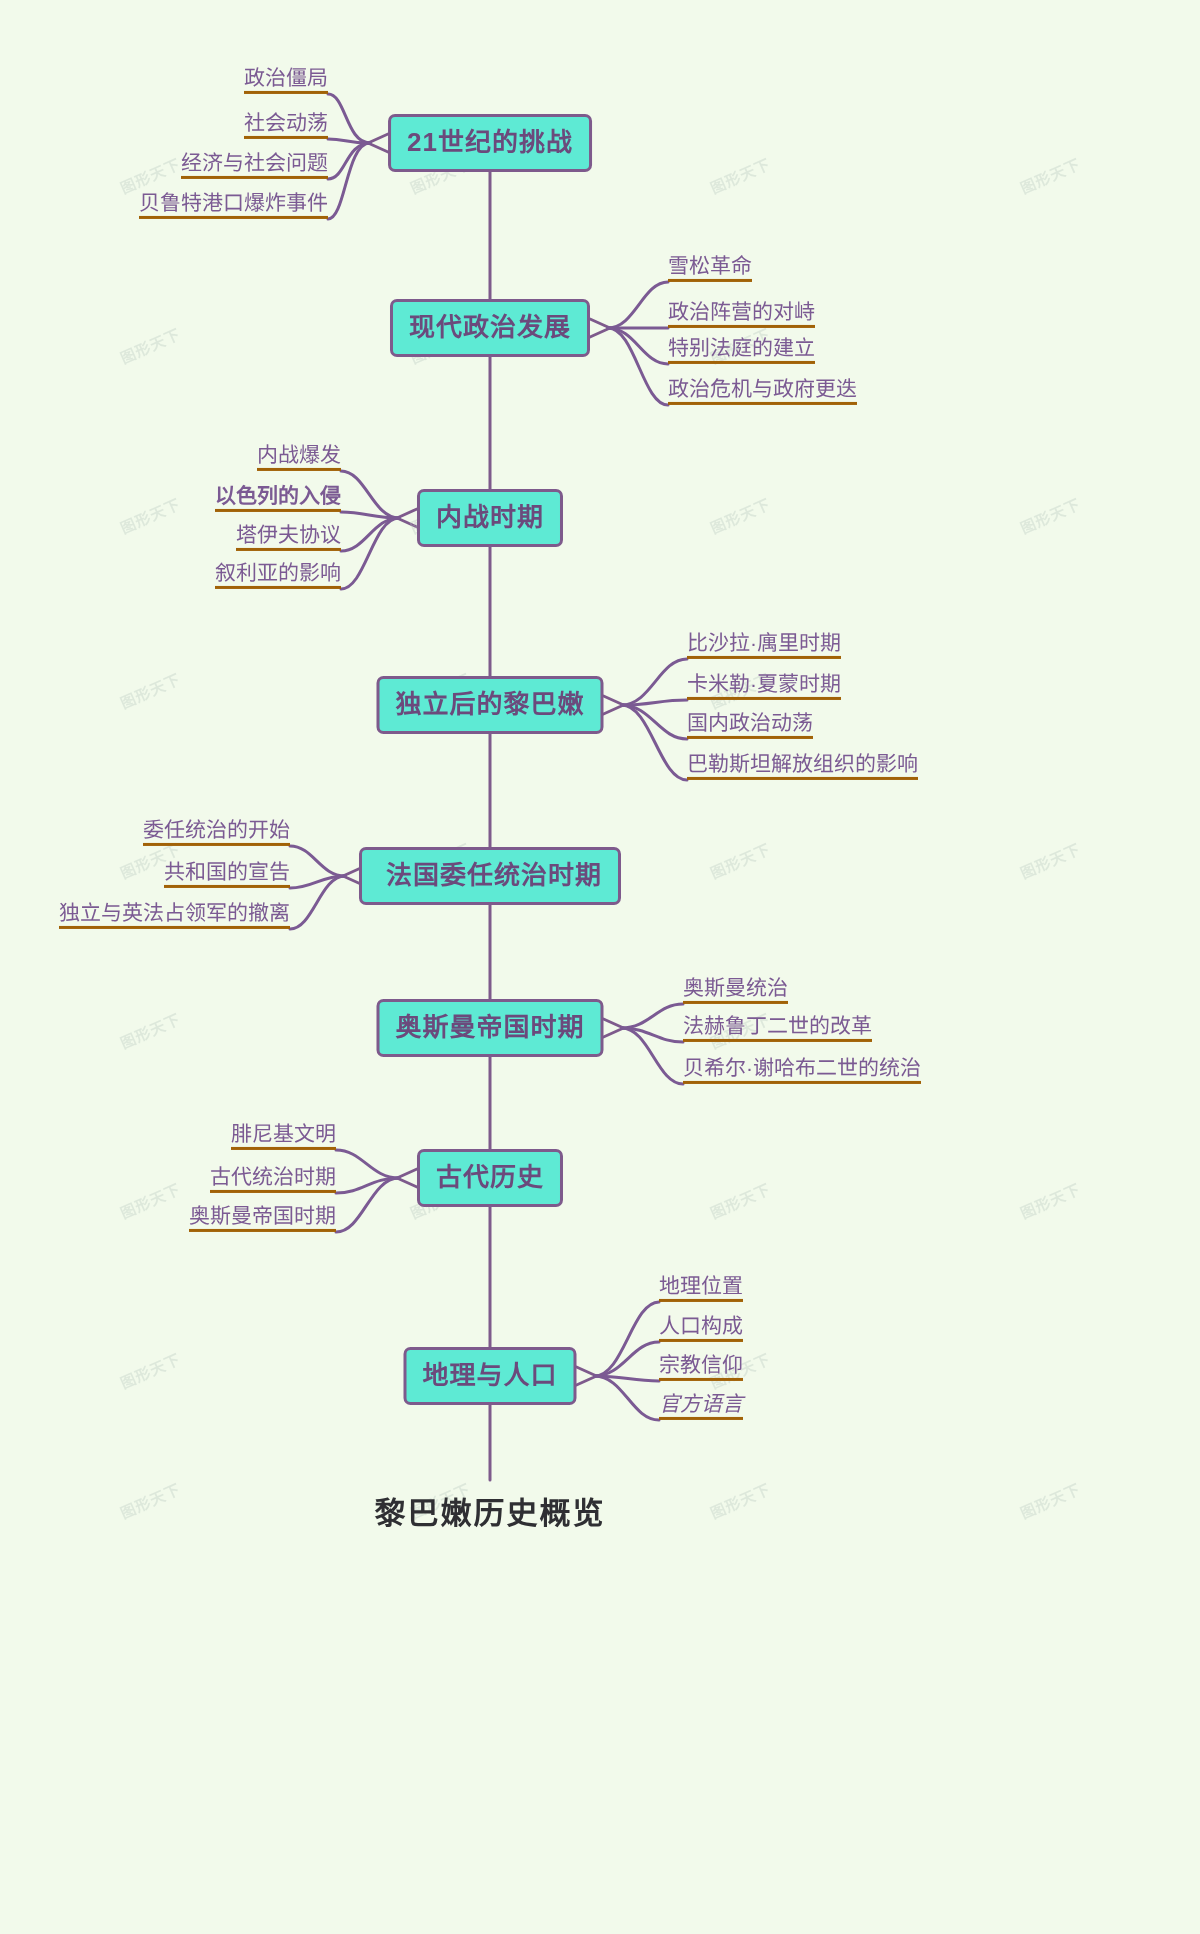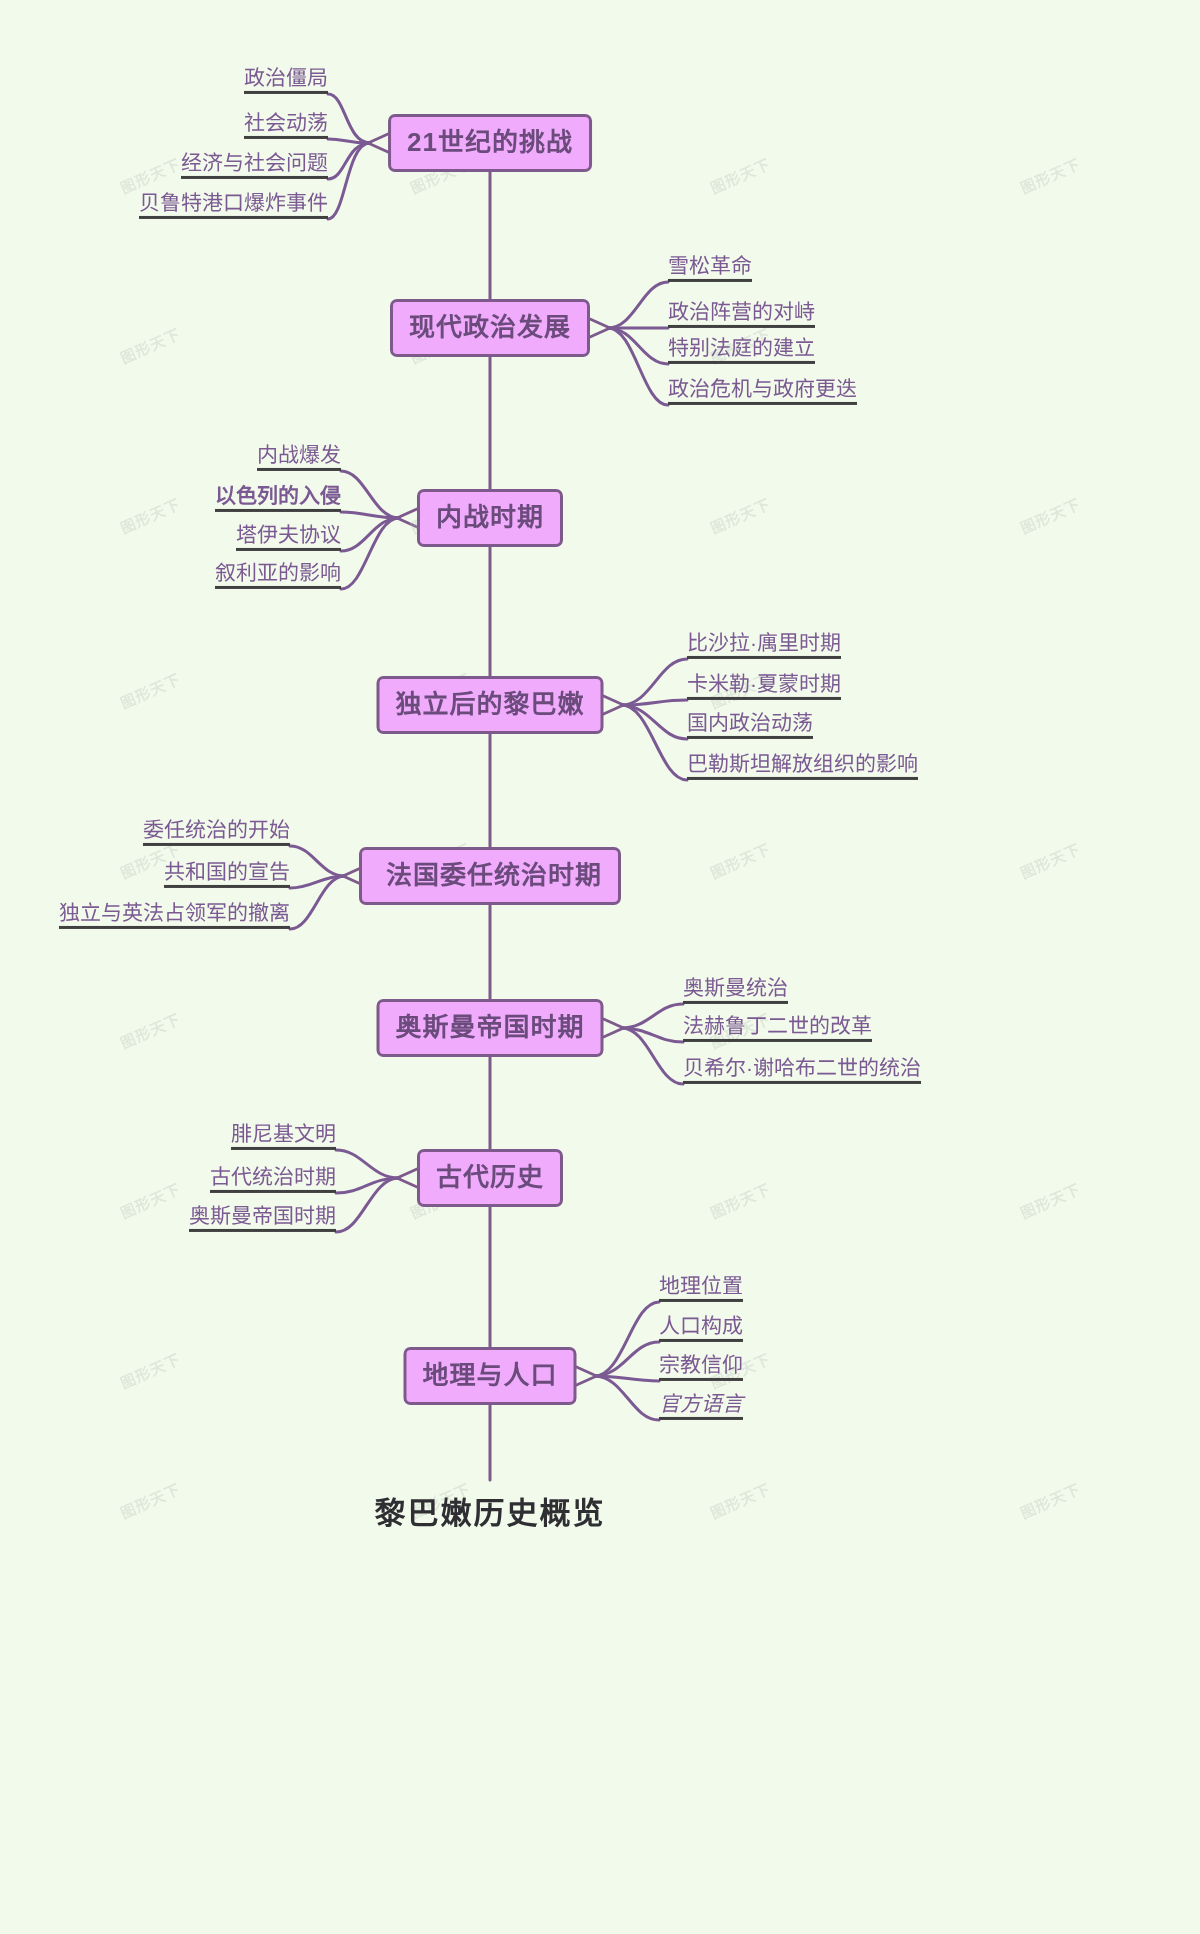--- a/index.html
+++ b/index.html
@@ -25,39 +25,39 @@
     width: 1200px;
     height: 1934px;
     pointer-events: none;
   }
   .node {
     position: absolute;
     transform: translate(-50%, -50%);
     box-sizing: border-box;
     border: 3px solid #7e5a8c;
     border-radius: 7px;
-    background: #f0abfc;
+    background: #5eead4;
     color: #6b4a7c;
     font-weight: bold;
     font-size: 26px;
     letter-spacing: 1px;
     line-height: 1;
     padding: 12px 16px 14px 16px;
     white-space: nowrap;
     text-align: center;
     z-index: 3;
   }
   .leaf {
     position: absolute;
     transform: translate(0, -50%);
     color: #7b5a93;
     font-size: 21px;
     line-height: 1.1;
     white-space: nowrap;
-    border-bottom: 3px solid #404040;
+    border-bottom: 3px solid #a16207;
     padding-bottom: 2px;
     z-index: 3;
   }
   .leaf.right-aligned {
     transform: translate(-100%, -50%);
   }
   .title {
     position: absolute;
     transform: translate(-50%, -50%);
     color: #2f2f33;

